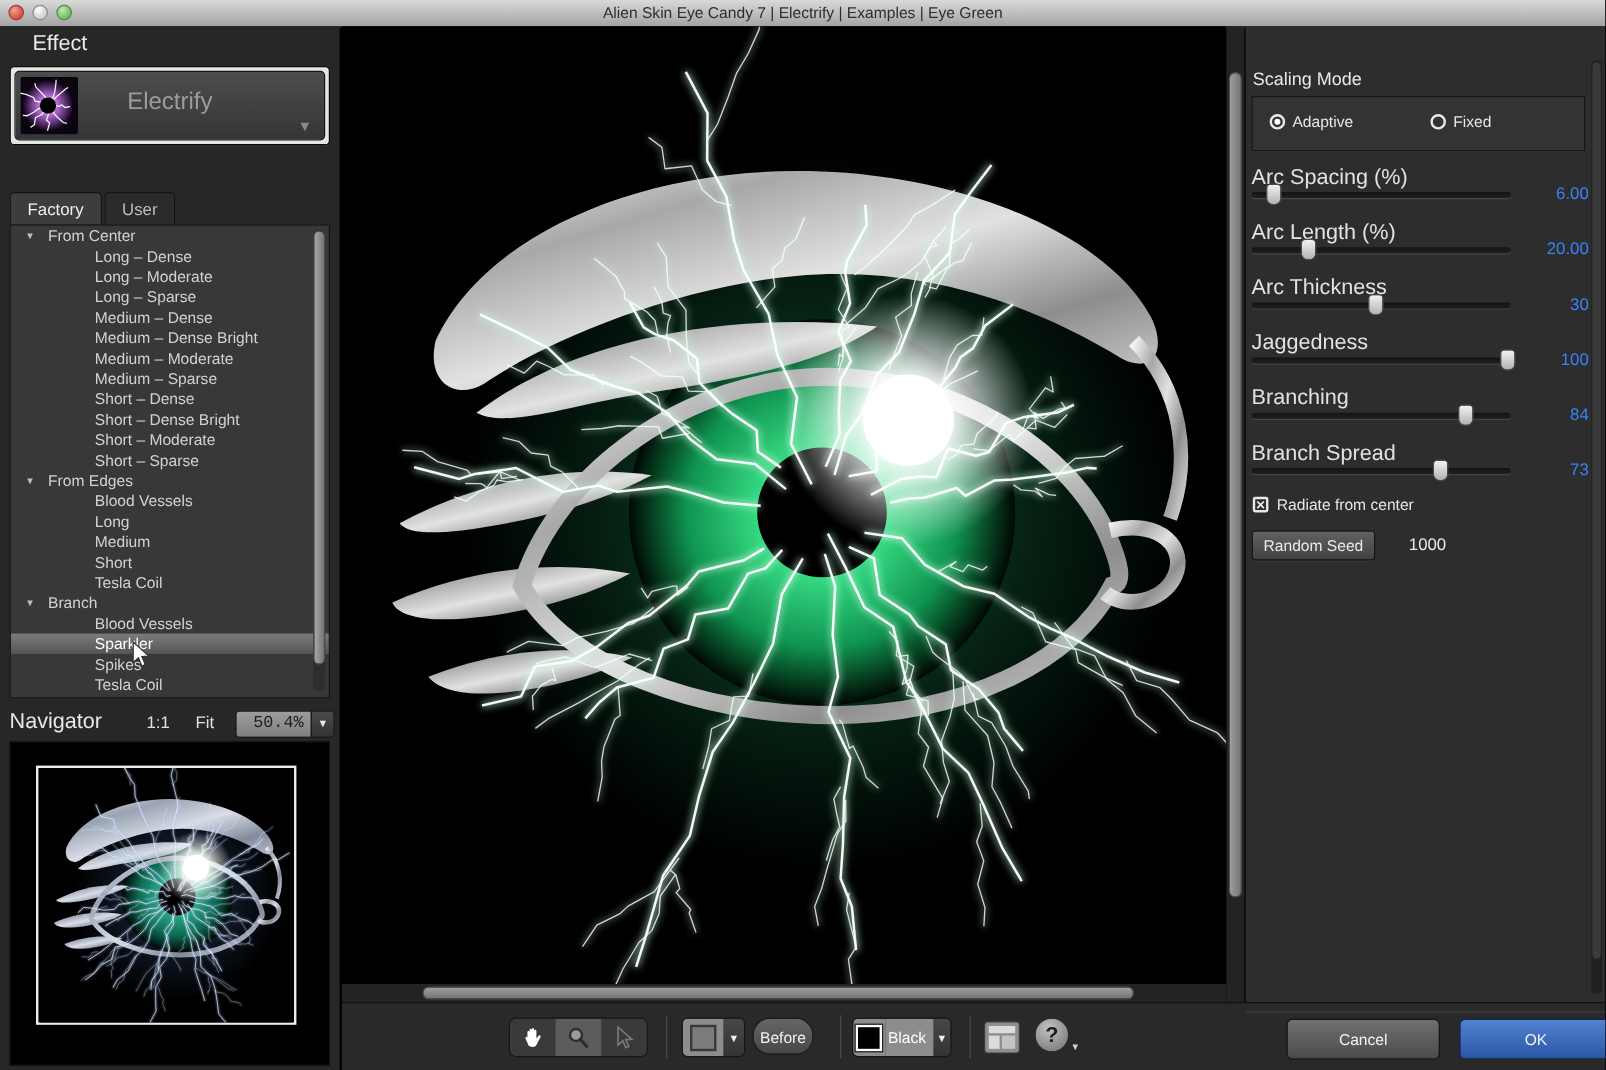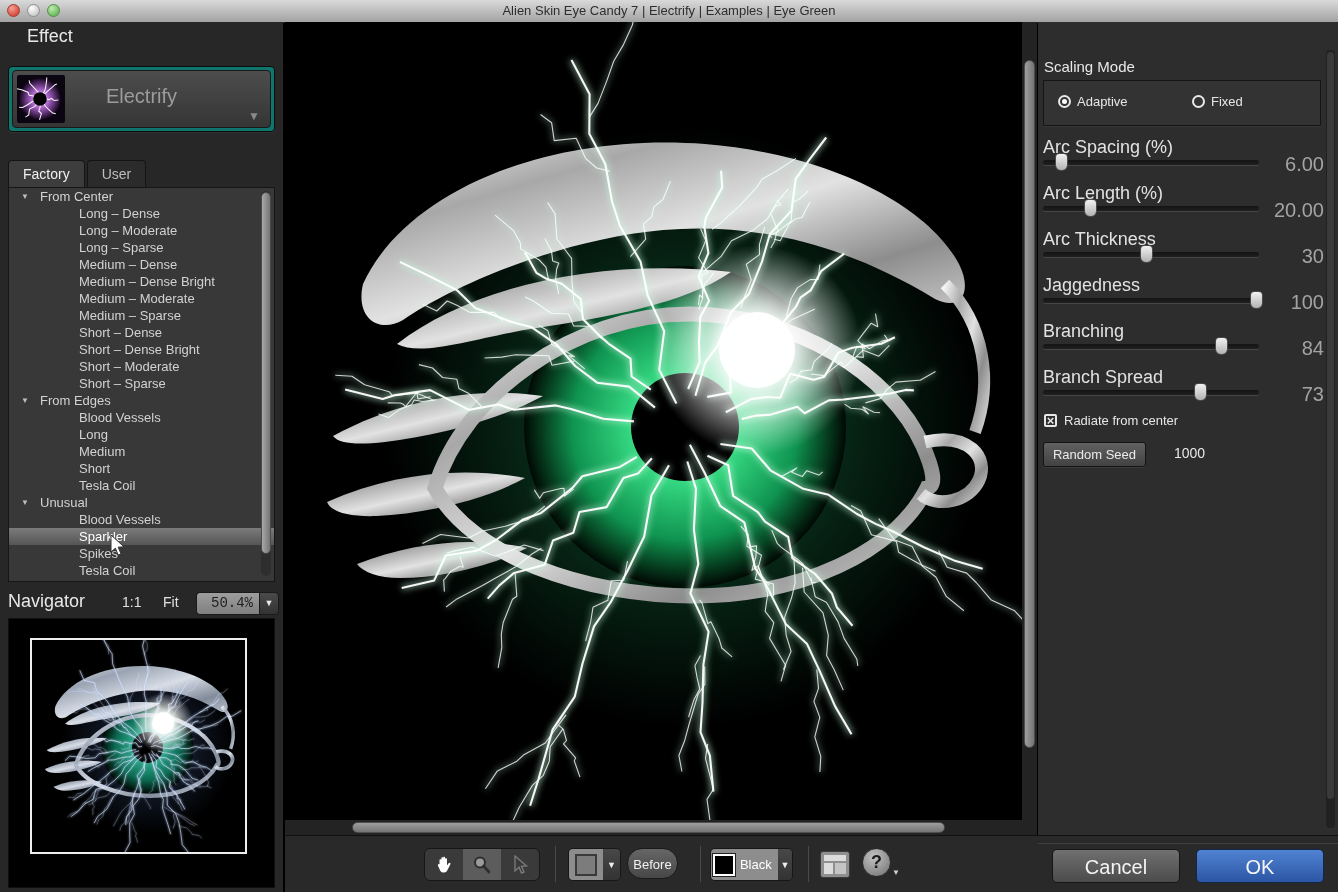--- a/index.html
+++ b/index.html
@@ -11,22 +11,22 @@
   .title-text{position:absolute;left:0;right:0;top:3px;text-align:center;font-size:13px;color:#2e2e2e;}
   .traffic{position:absolute;left:7px;top:4px;display:flex;gap:7px;}
   .tl{width:13px;height:13px;border-radius:50%;display:inline-block;box-sizing:border-box;}
   .tl.red{background:radial-gradient(circle at 35% 30%,#f3a094,#d84f40 70%);border:1px solid #9f3b30;}
   .tl.gray{background:radial-gradient(circle at 35% 30%,#ffffff,#c9c9c9 75%);border:1px solid #8f8f8f;}
   .tl.green{background:radial-gradient(circle at 35% 30%,#c0eab4,#6fbe5e 70%);border:1px solid #4f8f42;}
   
   .left-panel{position:absolute;left:0;top:22px;width:283px;height:870px;background:#272727;}
   .section-title{font-size:18px;color:#e8e8e8;}
   .fx-title{position:absolute;left:27px;top:4px;}
-  .effect-box{position:absolute;left:8px;top:33px;width:265px;height:64px;background:#0f766e;
-    border:1px solid #0c0c0c;border-radius:4px;box-shadow:0 1px 0 rgba(255,255,255,.05);margin-top:11px;}
+  .effect-box{position:absolute;left:8px;top:33px;width:265px;height:64px;background:#e5e5e5;
+    border:1px solid #0c0c0c;border-radius:4px;box-shadow:0 1px 0 rgba(255,255,255,.05);}
   .effect-btn{position:absolute;left:3px;top:3px;right:3px;bottom:3px;border-radius:4px;
     background:linear-gradient(#4d4d4d,#353535);border:1px solid #181818;}
   .fx-thumb{position:absolute;left:4px;top:4px;width:48px;height:48px;border-radius:2px;}
   .fx-name{position:absolute;left:0;right:0;top:14px;text-align:center;font-size:20px;color:#9c9c9c;}
   .fx-arrow{position:absolute;right:10px;bottom:4px;font-size:12px;color:#8a8a8a;}
   .presets-header{position:absolute;left:0;top:104px;width:283px;height:28px;}
   .ph-title{position:absolute;left:9px;top:2px;}
   .ph-btn{position:absolute;top:0;font-size:22px;color:#c0c0c0;line-height:24px;text-align:center;width:26px;}
   .ph-minus{left:170px;}.ph-plus{left:204px;}.ph-home{left:247px;font-size:19px;}
   .preset-tabs{position:absolute;left:8px;top:138px;height:27px;display:flex;}
@@ -77,21 +77,21 @@
   .radio-adaptive{left:14px;}.radio-fixed{left:148px;justify-content:center;}
   .radio{width:13px;height:13px;border:2px solid #e8e8e8;border-radius:50%;box-sizing:border-box;position:relative;}
   .radio.sel::after{content:"";position:absolute;left:2px;top:2px;width:5px;height:5px;border-radius:50%;background:#fff;}
   .sliders{position:absolute;left:0;top:115px;width:300px;}
   .srow{position:absolute;left:0;width:300px;height:46px;}
   .srow .slabel{position:absolute;left:5px;top:0;font-size:18px;color:#e2e2e2;}
   .srow .track{position:absolute;left:5px;top:23px;width:216px;height:5px;border-radius:3px;
     background:linear-gradient(#131313,#202020);box-shadow:0 1px 0 rgba(255,255,255,.12);}
   .srow .thumb{position:absolute;top:-7px;width:13px;height:18px;border-radius:4px 4px 6px 6px;
     background:linear-gradient(#f2f2f2,#b2b2b2);border:1px solid #4a4a4a;box-sizing:border-box;}
-  .srow .sval{position:absolute;left:226px;top:16px;width:60px;text-align:right;font-size:20px;color:#a3a3a3;}
+  .srow .sval{position:absolute;left:226px;top:16px;width:60px;text-align:right;font-size:14px;color:#3b82f6;}
   .chk-row{position:absolute;left:6px;top:391px;display:flex;align-items:center;gap:7px;font-size:13px;color:#e6e6e6;}
   .chk{width:13px;height:13px;border:2px solid #e8e8e8;border-radius:2px;box-sizing:border-box;
     position:relative;font-size:13px;line-height:9px;text-align:center;color:#e8e8e8;font-weight:bold;}
   .seed-btn{position:absolute;left:5px;top:420px;width:101px;height:23px;border-radius:3px;
     background:linear-gradient(#616161,#424242);border:1px solid #141414;color:#eaeaea;font-size:13px;
     text-align:center;line-height:23px;box-shadow:0 1px 0 rgba(255,255,255,.07);}
   .seed-val{position:absolute;left:136px;top:423px;font-size:14px;color:#e8e8e8;}
   .rp-scrollbar{position:absolute;left:288px;top:28px;width:9px;height:778px;background:#212121;border-radius:4px;}
   .rp-thumb{position:absolute;left:1px;top:2px;width:7px;height:96%;background:#3a3a3a;border-radius:4px;}
   
@@ -118,22 +118,22 @@
   .panel-icon{position:absolute;left:535px;top:15px;width:28px;height:25px;border-radius:3px;
     background:#8f8f8f;border:1px solid #3c3c3c;}
   .panel-icon .b1{position:absolute;left:3px;top:3px;right:3px;height:6px;background:#dcdcdc;}
   .panel-icon .b2{position:absolute;left:3px;top:11px;width:9px;bottom:3px;background:#dcdcdc;}
   .panel-icon .b3{position:absolute;left:14px;top:11px;right:3px;bottom:3px;background:#c4c4c4;}
   .help-btn{position:absolute;left:577px;top:12px;width:27px;height:27px;border-radius:50%;
     background:radial-gradient(circle at 40% 30%,#c2c2c2,#6f6f6f);border:1px solid #2b2b2b;
     color:#1c1c1c;font-weight:bold;font-size:18px;text-align:center;line-height:27px;}
   .help-arr{position:absolute;left:607px;top:32px;font-size:8px;color:#d0d0d0;}
   .footer-line{position:absolute;left:753px;right:0;top:7px;height:1px;background:#3f3f3f;}
-  .btn{position:absolute;top:13px;width:128px;height:34px;border-radius:5px;font-size:20px;color:#f4f4f4;
-    text-align:center;line-height:34px;box-sizing:border-box;}
+  .btn{position:absolute;top:13px;width:128px;height:34px;border-radius:5px;font-size:13px;color:#f4f4f4;
+    text-align:center;line-height:34px;box-sizing:border-box;margin-left:20px;}
   .cancel-btn{left:767px;background:linear-gradient(#707070,#4b4b4b);border:1px solid #161616;}
   .ok-btn{left:911px;background:linear-gradient(#5083d2,#2c55a5);border:1px solid #14264a;}
   
   .cursor{position:absolute;left:110px;top:534px;pointer-events:none;}
 </style>
 </head>
 <body>
 
 <div class="app">
 
@@ -236,21 +236,21 @@
             <span class="ilabel">Medium</span>
           </div>
           <div class="prow">
             <span class="ilabel">Short</span>
           </div>
           <div class="prow">
             <span class="ilabel">Tesla Coil</span>
           </div>
           <div class="prow">
             <span class="tri">▼</span>
-            <span class="glabel">Unusual</span>
+            <span class="glabel">Branch</span>
           </div>
           <div class="prow">
             <span class="ilabel">Blood Vessels</span>
           </div>
           <div class="prow selected">
             <span class="ilabel">Sparkler</span>
           </div>
           <div class="prow">
             <span class="ilabel">Spikes</span>
           </div>

